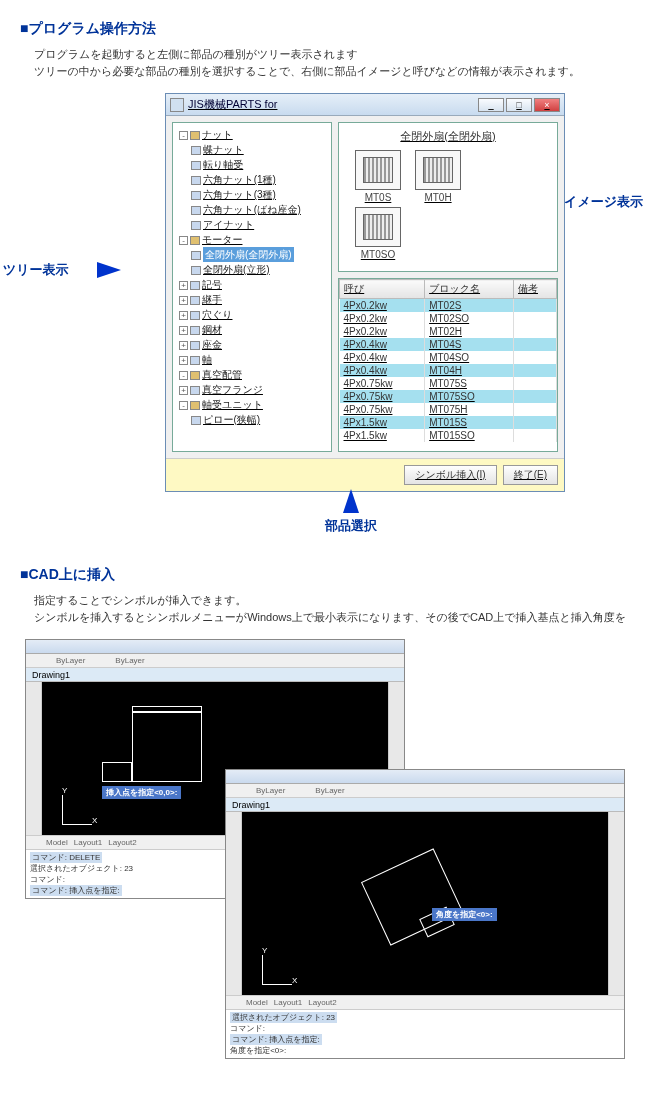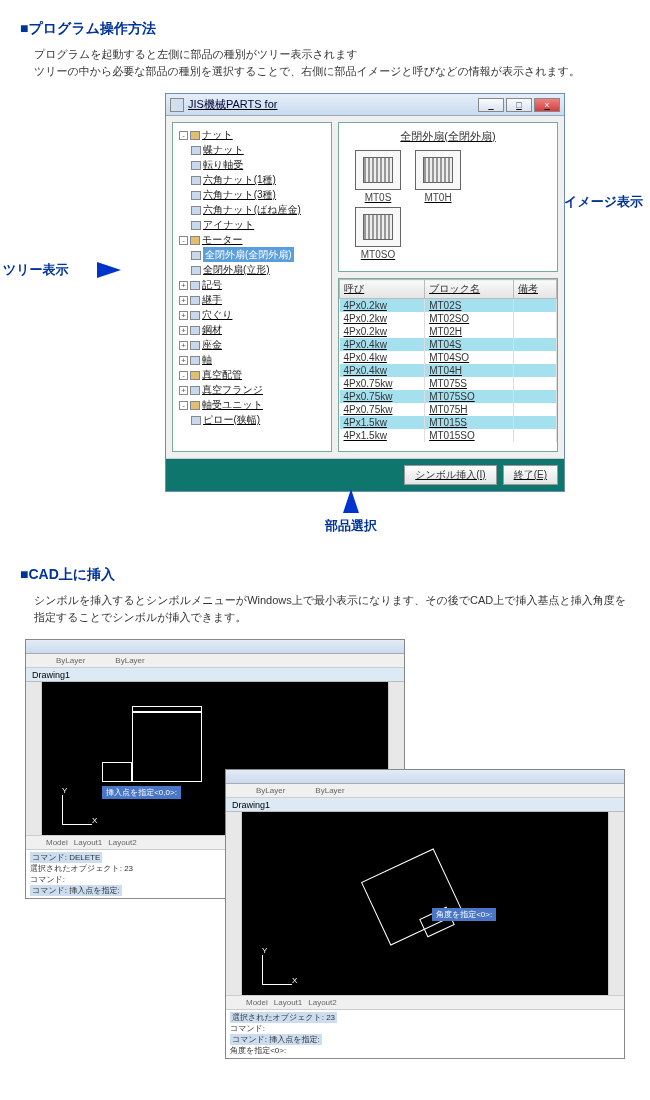--- a/index.html
+++ b/index.html
@@ -34,21 +34,21 @@
   .motor .msvg { width: 46px; height: 40px; border: 1px solid #666; background: #f8f8f8; display: flex; align-items: center; justify-content: center; margin: 0 auto 2px auto; }
   .msvg .inner { width: 30px; height: 26px; background: repeating-linear-gradient(90deg,#999,#999 2px,#eee 2px,#eee 4px); border: 1px solid #666; }
 
   .table-box { border: 1px solid #7a9; background: #fff; flex: 1; font-size: 10px; overflow: hidden; }
   table { width: 100%; border-collapse: collapse; }
   th { background: linear-gradient(#fafafa,#e4e4e4); border: 1px solid #bbb; padding: 2px 4px; text-align: left; font-weight: normal; color: #333; }
   td { border-right: 1px solid #ddd; padding: 1px 4px; color: #333; }
   tr.row-a td { background: #fff; }
   tr.row-b td { background: #a5e0ef; }
 
-  .app-footer { display: flex; justify-content: flex-end; gap: 6px; padding: 6px; border-top: 1px solid #ccc; background: #0f766e; }
+  .app-footer { display: flex; justify-content: flex-end; gap: 6px; padding: 6px; border-top: 1px solid #ccc; background: #fef9c3; }
   .dlg-btn { font-size: 10px; padding: 2px 10px; border: 1px solid #999; background: linear-gradient(#fefefe,#e4e4e4); color: #333; }
 
   .arrow-lbl { position: absolute; display: flex; align-items: center; gap: 4px; font-size: 13px; font-weight: bold; color: #003399; }
   .arrow-r { width: 0; height: 0; border-top: 8px solid transparent; border-bottom: 8px solid transparent; border-left: 24px solid #0033cc; }
   .arrow-l { width: 0; height: 0; border-top: 8px solid transparent; border-bottom: 8px solid transparent; border-right: 24px solid #0033cc; }
   .arrow-u { width: 0; height: 0; border-left: 8px solid transparent; border-right: 8px solid transparent; border-bottom: 24px solid #0033cc; }
 
   
   .cad-wrap { position: relative; width: 600px; height: 420px; margin: 0 auto 20px auto; }
   .cad-win { position: absolute; border: 1px solid #888; background: #e8e8e8; font-size: 9px; }
@@ -58,21 +58,21 @@
   .cad-tool { height: 14px; background: #f0f0f0; border-bottom: 1px solid #ccc; display:flex; align-items:center; gap:30px; padding:0 30px; font-size:8px; color:#666;}
   .cad-view { position: relative; background: #000; flex:1; }
   .cad-body { display:flex; flex-direction:column; height: calc(100% - 14px); }
   .cad-midrow { display:flex; flex:1; }
   .cad-side { width: 16px; background: #e8e8e8; border-left:1px solid #ccc; }
   .cad-side.l { border-left:none; border-right:1px solid #ccc; }
   .cad-ax { position:absolute; left:20px; color:#fff; font-size:8px; }
   .cad-ax.y { bottom:40px; } .cad-ax.x { bottom:10px; left:50px; }
   .cad-axline { position:absolute; background:#fff; }
   .cad-obj { position:absolute; border:1px solid #fff; }
-  .cad-tag { position:absolute; background:#4a76c8; color:#fff; font-size:8px; padding:1px 4px; }
+  .cad-tag { position:absolute; background:#4a76c8; color:#fff; font-size:8px; padding:1px 4px;font-weight:bold; }
   .cad-tabs { height:14px; background:#f0f0f0; border-top:1px solid #ccc; display:flex; align-items:center; gap:6px; padding:0 20px; font-size:8px; color:#666;}
   .cad-cmd { background:#fff; border-top:1px solid #ccc; font-size:8px; color:#333; padding:2px 4px; line-height:11px; }
   .cad-cmd .sel { background:#ccddf0; display:inline-block; padding:0 2px; }
 </style>
 </head>
 <body>
 
 <div class="page">
 
   <div class="section-title">■プログラム操作方法</div>
@@ -243,22 +243,22 @@
     <div class="arrow-lbl" style="left:280px; top:396px; flex-direction:column;">
       <span class="arrow-u"></span>
       <span>部品選択</span>
     </div>
   </div>
 
   <div style="height:34px;"></div>
 
   <div class="section-title">■CAD上に挿入</div>
   <div class="desc">
+    <div>指定することでシンボルが挿入できます。</div>
     <div>シンボルを挿入するとシンボルメニューがWindows上で最小表示になります、その後でCAD上で挿入基点と挿入角度を</div>
-    <div>指定することでシンボルが挿入できます。</div>
   </div>
 
   <div class="cad-wrap">
 
     <div class="cad-win one">
       <div class="cad-tb"></div>
       <div class="cad-body">
         <div class="cad-tool">
           <span>ByLayer</span>
           <span>ByLayer</span>

